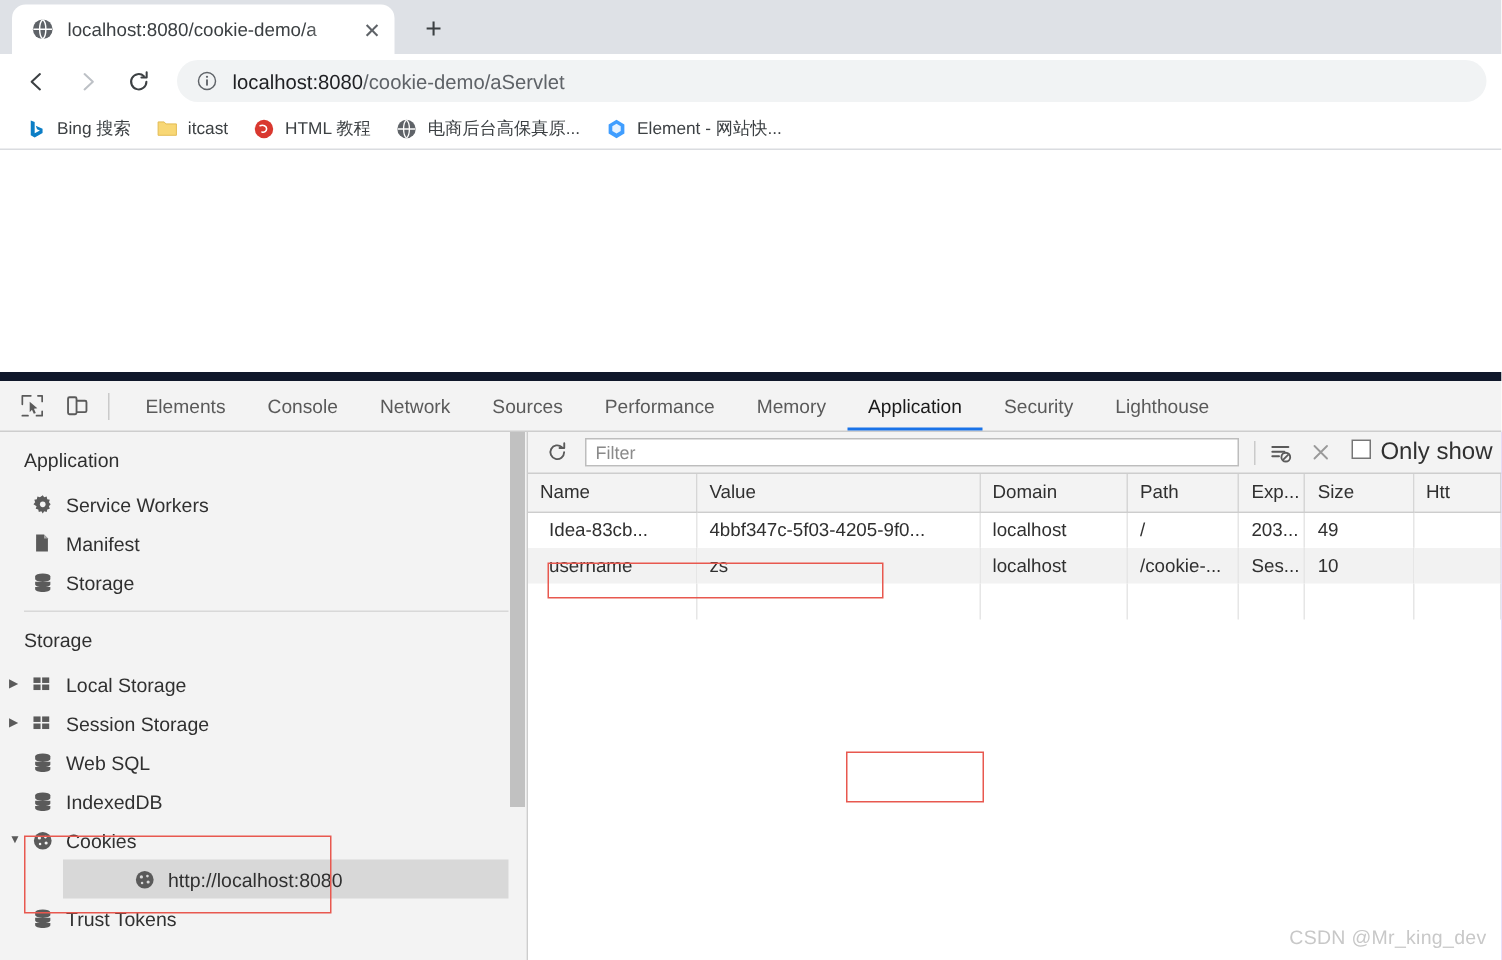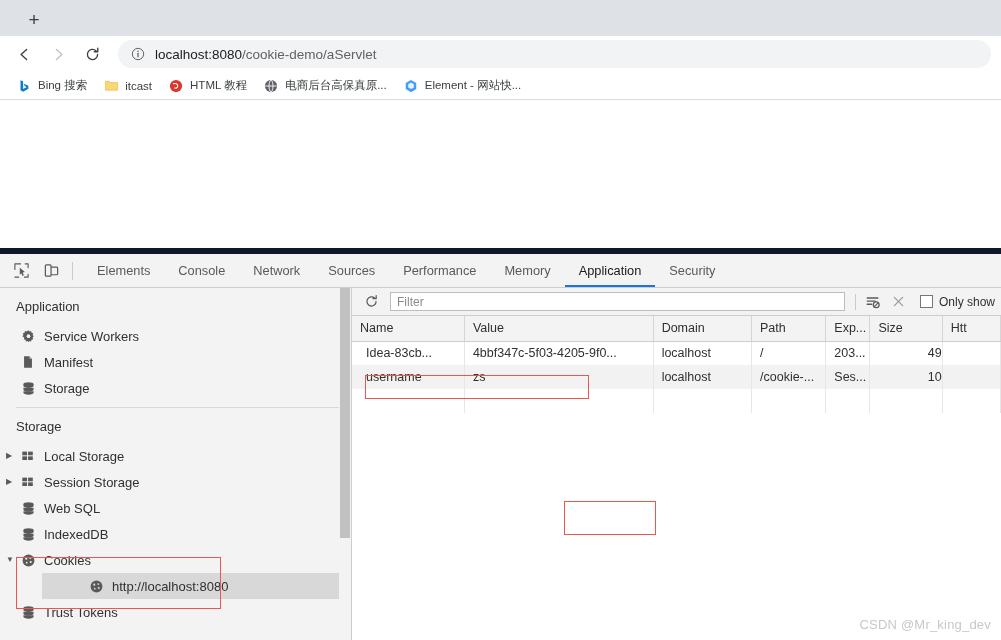--- a/index.html
+++ b/index.html
@@ -193,21 +193,21 @@
     background: #ffffff; border: 1px solid #bdbdbd;
     font-size: 12px; color: #5a5a5a;
     padding: 0 6px; margin: 0 6px;
     display: flex; align-items: center;
     min-width: 0;
   }
   .fb-input .ph { color: #8a8a8a; }
   .fb-vsep { width: 1px; height: 16px; background: #cacaca; margin: 0 4px; }
   .fb-check {
     display: flex; align-items: flex-start; white-space: nowrap;
-    font-size: 12px; color: #303030; padding-left: 8px;
+    font-size: 16px; color: #303030; padding-left: 8px;
   }
   .checkbox {
     width: 13px; height: 13px; border: 1px solid #767676;
     background: #fff; margin-right: 6px; flex: 0 0 13px;
   }
 
   .tablewrap { flex: 1 1 auto; overflow: hidden; position: relative; background:#fff; }
   table.cookies { border-collapse: collapse; width: 100%; table-layout: fixed; }
   table.cookies th {
     background: #f3f3f3;
@@ -219,35 +219,47 @@
     white-space: nowrap; overflow: hidden;
   }
   table.cookies td {
     font-size: 12.5px; color: #303030;
     height: 24px; padding: 0 0 0 8px;
     border-right: 1px solid #e6e6e6;
     white-space: nowrap; overflow: hidden;
   }
   table.cookies tr.odd td { background: #ffffff; }
   table.cookies tr.even td { background: #f2f2f2; }
-  td.num { text-align: right; padding: 0 8px 0 0; }
+  td.num { text-align: left; padding: 0 8px 0 0; }
   .filler-row td { height: 100%; border-right: 1px solid #e6e6e6; background: #fff; }
 
   .watermark {
     position: absolute; right: 10px; bottom: 8px;
     font-size: 13px; color: #c8c8c8;
     pointer-events: none; letter-spacing: .2px; margin-top: 24px;
   }
 </style>
 </head>
 <body>
 
 <div class="browser">
 
   <div class="tabstrip">
+    <div class="tab">
+      <span class="tab-favicon">
+        <svg width="15" height="15" viewBox="0 0 16 16">
+          <circle cx="8" cy="8" r="7" fill="#5f6368"></circle>
+          <path d="M8 1.2c-1.6 1.1-2.2 3.2-2.2 6.8S6.4 13.7 8 14.8" stroke="#fff" stroke-width="1" fill="none"></path>
+          <path d="M1.3 8h13.4" stroke="#fff" stroke-width="1"></path>
+          <path d="M8 1.2c1.6 1.1 2.2 3.2 2.2 6.8S9.6 13.7 8 14.8" stroke="#fff" stroke-width="1" fill="none"></path>
+        </svg>
+      </span>
+      <span class="tab-title">localhost:8080/cookie-demo/a</span>
+      <span class="tab-close">✕</span>
+    </div>
     <div class="newtab">+</div>
   </div>
 
   <div class="toolbar">
     <div class="nav-btn">
       <svg width="17" height="17" viewBox="0 0 20 20">
           <path d="M12.5 4L6 10l6.5 6" stroke="currentColor" stroke-width="1.6" fill="none" stroke-linecap="round" stroke-linejoin="round"></path>
         </svg>
     </div>
     <div class="nav-btn disabled">
@@ -341,20 +353,21 @@
       <div class="dt-sep"></div>
 
       <div class="dt-tab">Elements</div>
       <div class="dt-tab">Console</div>
       <div class="dt-tab">Network</div>
       <div class="dt-tab">Sources</div>
       <div class="dt-tab">Performance</div>
       <div class="dt-tab">Memory</div>
       <div class="dt-tab active">Application</div>
       <div class="dt-tab">Security</div>
+      <div class="dt-tab">Lighthouse</div>
 
       <div class="annot-box" style="left: 563.672px; top: 247px; width: 92.6094px; height: 34px; position: absolute; z-index: 5;"></div>
     </div>
 
     <div class="dt-body">
 
       <div class="dt-sidebar">
         <div class="sb-group">
           <div class="sb-heading">Application</div>
 

